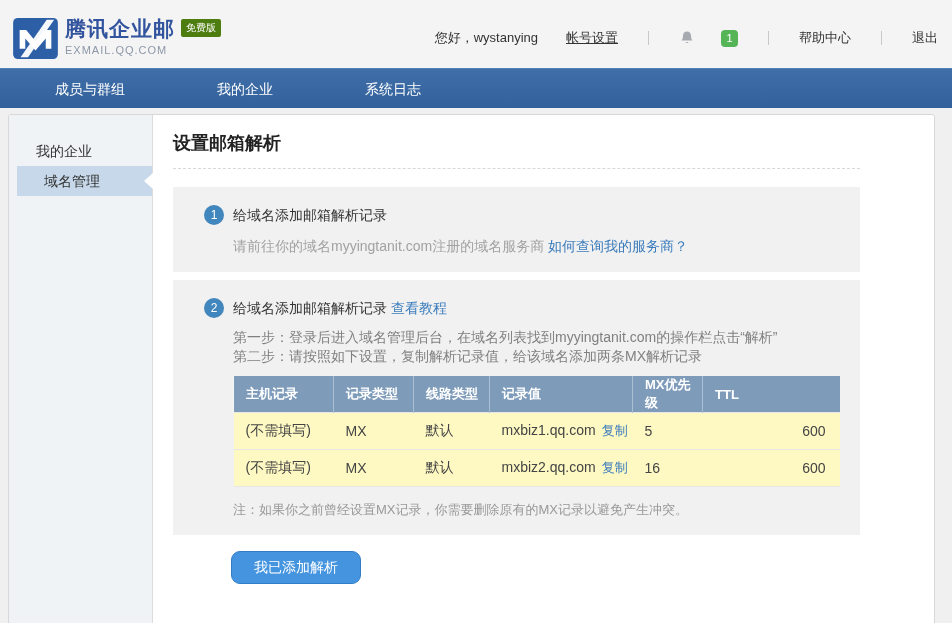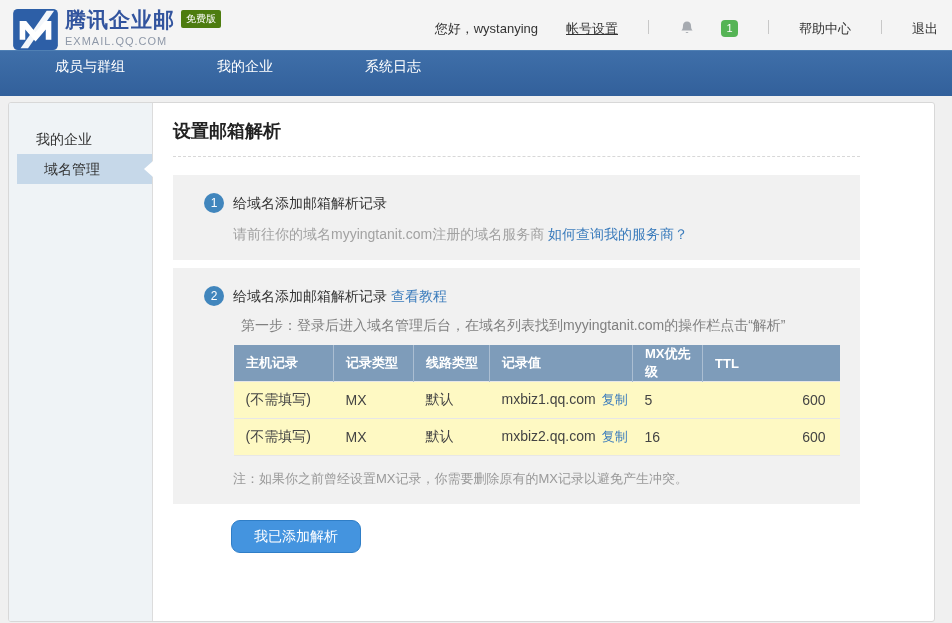--- a/index.html
+++ b/index.html
@@ -3,47 +3,47 @@
 <meta charset="utf-8">
 <style>
   * { margin:0; padding:0; box-sizing:border-box; }
   html,body { width:952px; height:623px; }
   body {
     font-family:"Liberation Sans","DejaVu Sans",sans-serif;
     background:#f0f0f0; color:#333; overflow:hidden;
   }
   
   .header {
-    height:50px; background:#f4f4f4; display:flex;
+    height:68px; background:#f4f4f4; display:flex;
     align-items:center; justify-content:space-between; padding:8px 14px 0 13px;
   }
   .logo { display:flex; align-items:center; cursor:pointer; }
   .logo-icon { width:45px; height:41px; }
   .logo-text { margin-left:7px; }
   .brand-row { display:flex; align-items:flex-start; }
   .brand { font-size:21px; font-weight:bold; color:#32549e; letter-spacing:1px; line-height:22px; }
   .free-badge {
     background:#4d7c0f; color:#fff; font-size:10px; padding:2px 5px;
     border-radius:2px; margin-left:6px; margin-top:1px; white-space:nowrap;
   }
   .logo-domain { font-size:11px; color:#8e98a8; letter-spacing:1px; margin-top:1px; }
-  .user-area { display:flex; font-size:13px; color:#333;gap:20px; }
+  .user-area { display:flex; align-items:center; font-size:13px; color:#333;gap:20px; }
   .user-area .sep { border-left:1px solid #c8c8c8; height:14px; margin:0 10px; }
   .greeting { margin-right:8px; }
   .hlink { color:#333; text-decoration:none; cursor:pointer; }
   .hlink.u { text-decoration:underline; }
   .bell { width:16px; height:16px; display:inline-block; }
   .notif-badge {
     display:inline-block; min-width:17px; height:17px; line-height:17px; text-align:center;
     background:#55b455; color:#fff; font-size:11px; border-radius:4px; margin-left:6px; cursor:pointer;
   }
   
   .nav {
-    height:46px; background:linear-gradient(#3f6fa9,#32609b);
-    border-top:1px solid #5080b4; display:flex; align-items:flex-start; padding-left:55px;
+    height:40px; background:linear-gradient(#3f6fa9,#32609b);
+    border-top:1px solid #5080b4; display:flex; align-items:center; padding-left:55px;
   }
   .nav a {
     color:#fff; font-size:14px; text-decoration:none; cursor:pointer; margin-right:92px;
     line-height:30px;
   }
   
   .content-wrap { padding:6px 0 0 8px; height:532px; }
   .content-box {
     width:927px; height:520px; background:#fff; border:1px solid #d8d8d8;
     border-radius:3px; display:flex; overflow:hidden;
@@ -72,21 +72,21 @@
   .step-box + .step-box { margin-top:8px; }
   .step-circle {
     width:20px; height:20px; border-radius:50%; background:#4186bd; color:#fff;
     font-size:12px; line-height:20px; text-align:center; flex-shrink:0; margin-top:-1px;
   }
   .step-body { margin-left:9px; flex:1; }
   .step-title { font-size:14px; color:#333; line-height:19px; }
   .blue-link { color:#3b7cbc; text-decoration:none; cursor:pointer; }
   .step-desc { font-size:14px; color:#a2a2a2; margin-top:12px; line-height:19px; }
   .instr { font-size:14px; color:#808080; line-height:19px; }
-  .instr-block { margin-top:10px;margin-left:8px; }
+  .instr-block { margin-top:10px; }
   
   .mx-table { border-collapse:collapse; margin-top:10px; width:606px; table-layout:fixed; }
   .mx-table th {
     background:#7e9cba; color:#fff; font-size:13px; font-weight:bold; text-align:left;
     height:26px; padding-left:12px; border-left:1px solid rgba(255,255,255,.35);
   }
   .mx-table td {
     background:#fef9c3; font-size:14px; color:#444; height:37px; padding-left:12px;
     border-bottom:1px solid #e7e7e7;
   }
@@ -172,20 +172,21 @@
       
       <div class="step-box">
         <div class="step-circle">2</div>
         <div class="step-body">
           <div class="step-title">
             <span>给域名添加邮箱解析记录</span>
             <a class="blue-link">查看教程</a>
           </div>
           <div class="instr-block">
             <div class="instr">第一步：登录后进入域名管理后台，在域名列表找到myyingtanit.com的操作栏点击“解析”</div>
+            <div class="instr">第二步：请按照如下设置，复制解析记录值，给该域名添加两条MX解析记录</div>
           </div>
 
           <table class="mx-table">
             <colgroup>
               <col style="width:100px">
                 <col style="width:80px">
                 <col style="width:76px">
               <col style="width:143px">
                 <col style="width:70px">
                 <col style="width:137px">

